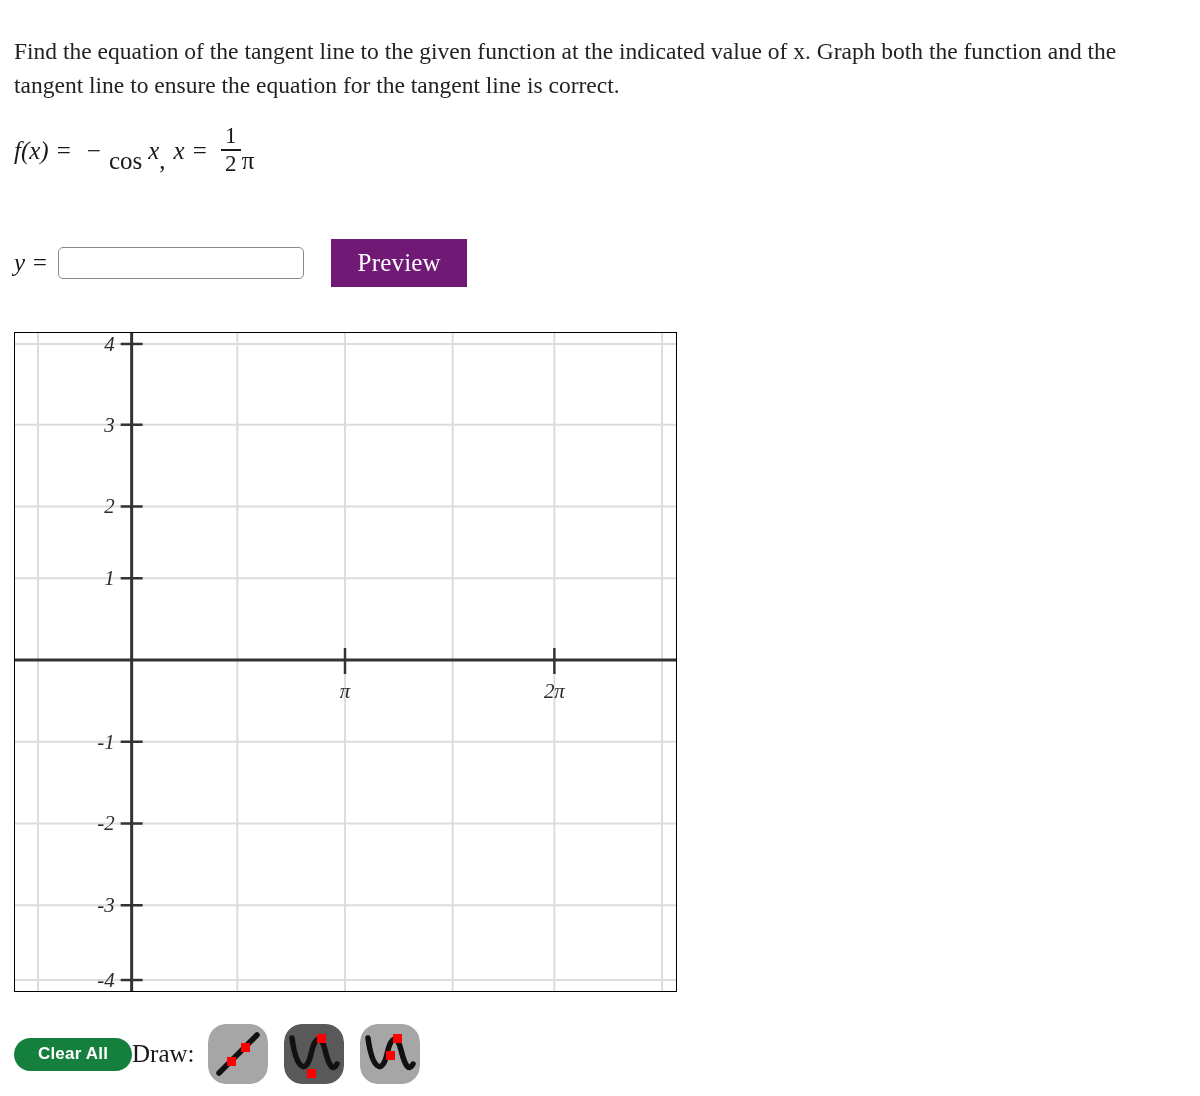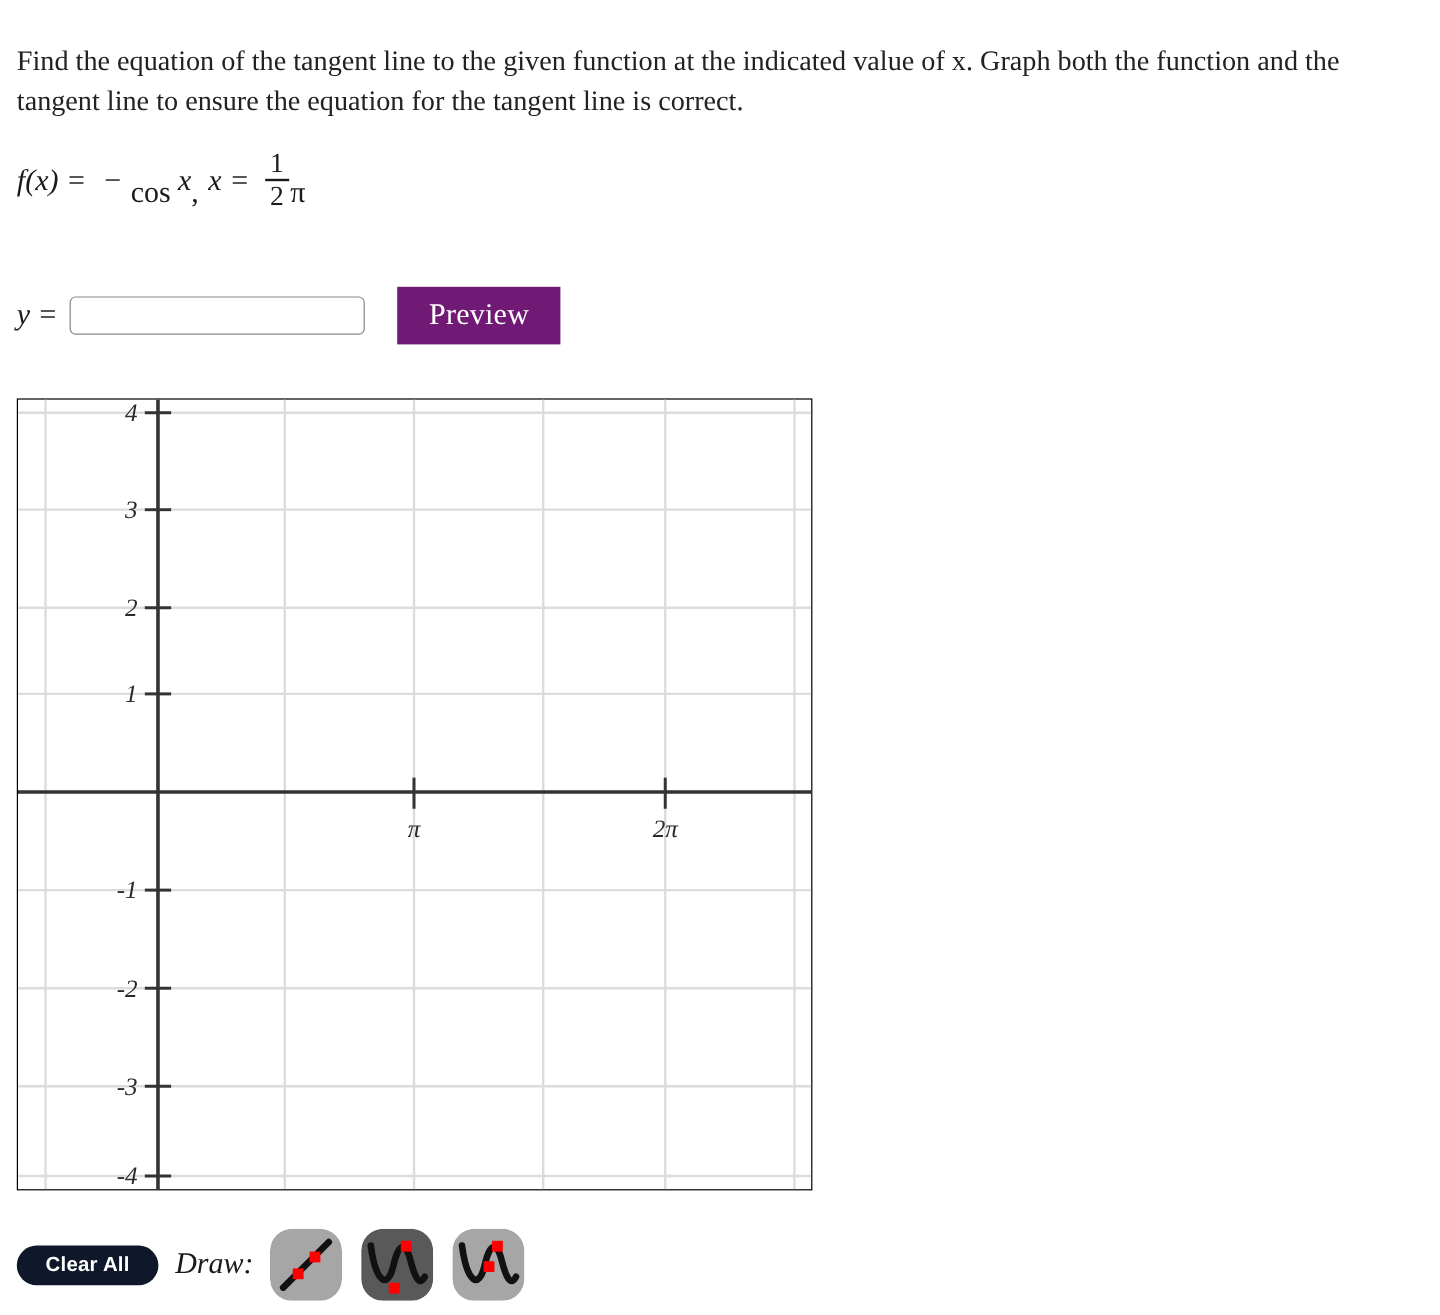--- a/index.html
+++ b/index.html
@@ -150,37 +150,36 @@
     left: 14px;
     top: 1022px;
     display: flex;
     align-items: center;
     height: 64px;
   }
   #clear-all-button {
     width: 118px;
     height: 33px;
     border-radius: 17px;
-    background: #0f172a;
+    background: #15803d;
     border: none;
     color: #ffffff;
     font-family: "Liberation Sans", "DejaVu Sans", sans-serif;
     font-size: 17px;
     font-weight: bold;
     cursor: pointer;
     letter-spacing: 0.2px;
     display: flex;
     align-items: center;
     justify-content: center;
   }
   #draw-label {
-    margin-left: 14px;
+    margin-left: 0;
     font-size: 25px;
     color: #1a1a1a;
-    font-style: italic;
   }
   .tool-icon {
     width: 60px;
     height: 60px;
     border-radius: 18px;
     margin-left: 16px;
     cursor: pointer;
     display: block;
   }
   .tool-icon.first { margin-left: 14px; }

